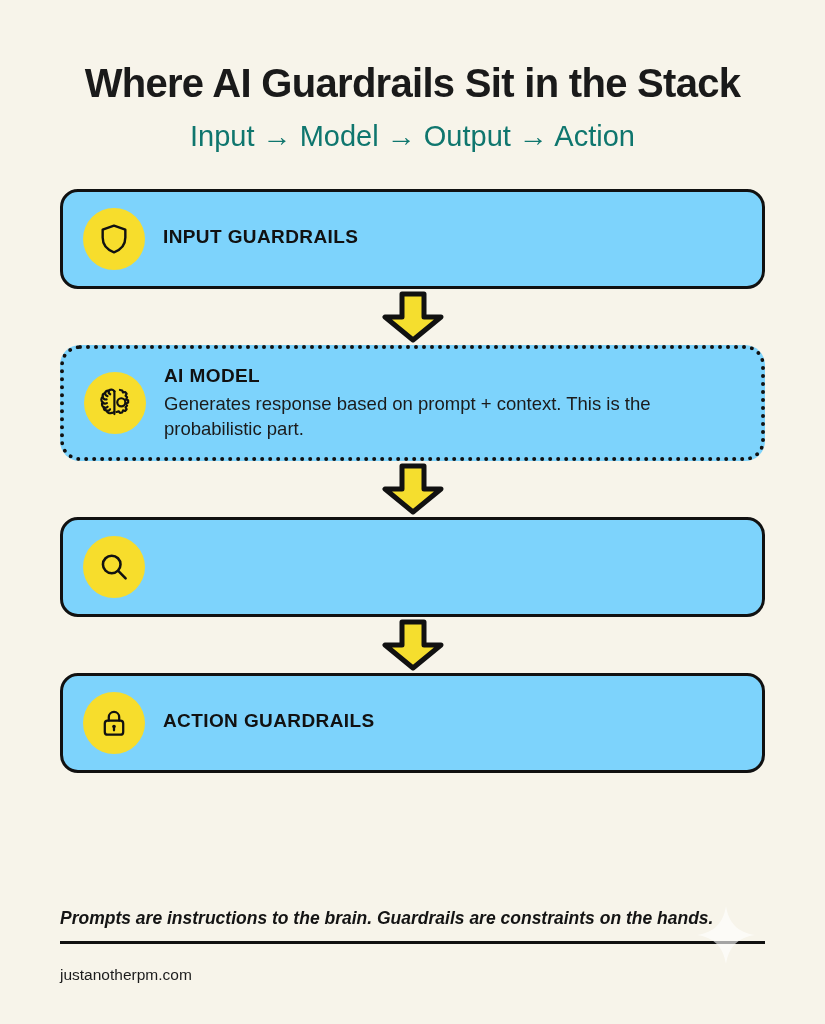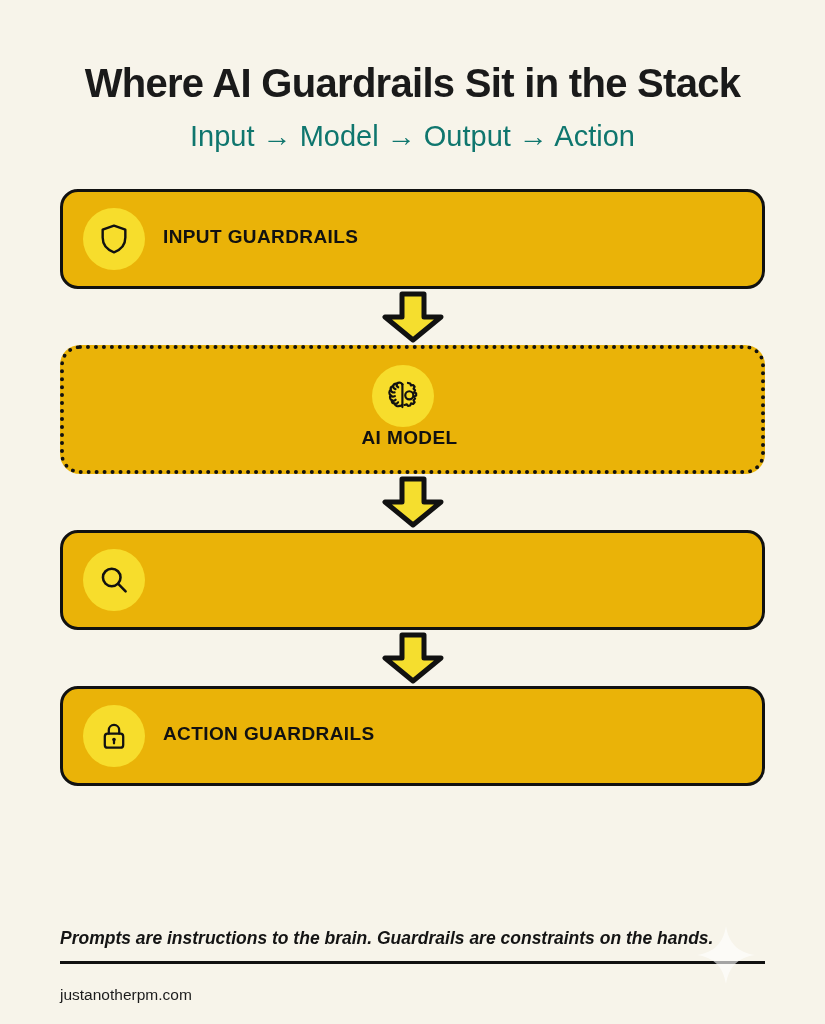--- a/index.html
+++ b/index.html
@@ -46,33 +46,32 @@
   }
 
   
   .flow {
     margin-top: 36px;
   }
 
   .card {
     position: relative;
     box-sizing: border-box;
-    background: #eab308;
+    background: #7dd3fc;
     border: 3px solid #111111;
     border-radius: 18px;
     display: flex;
     align-items: center;
     padding: 16px 22px 16px 20px;
     min-height: 96px;
   }
   .card.dotted {
     border-style: dotted;
     border-width: 4px;
     border-radius: 20px;
-    flex-direction: column;
   }
 
   .badge {
     flex: 0 0 auto;
     width: 62px;
     height: 62px;
     border-radius: 50%;
     background: #f7dd2c;
     display: flex;
     align-items: center;
@@ -111,21 +110,21 @@
   }
   .connector svg {
     display: block;
   }
 
   
   .footer {
     position: absolute;
     left: 60px;
     right: 60px;
-    bottom: 20px;
+    bottom: 40px;
   }
   .footer-quote {
     font-size: 17.5px;
     font-style: italic;
     font-weight: bold;
     line-height: 1.3;
     margin: 0 0 11px 0;
     color: #141414;
     text-align: left;
   }
@@ -194,20 +193,21 @@
           <path d="M3.7 11.5 a2.2 2.2 0 0 0 2.9 0.6"></path>
           <path d="M4.5 14.8 a2 2 0 0 0 2.6 -0.3"></path>
           <path d="M6.4 17.1 a1.9 1.9 0 0 0 2.3 -0.9"></path>
 
           <path d="M15.3 3.3 l1.5 0.35 l0.55 1.35 l1.4 -0.35 l1.0 1.15 l-0.7 1.3 l1.0 1.1 l-0.65 1.4 l1.35 0.6 l0 1.55 l-1.35 0.6 l0.65 1.4 l-1.0 1.1 l0.7 1.3 l-1.0 1.15 l-1.4 -0.35 l-0.55 1.35 l-1.5 0.35 l-0.85 -1.15 l-1.3 0.5"></path>
           <circle cx="16.2" cy="11.55" r="2.7"></circle>
         </svg>
       </span>
       <div class="card-body">
         <p class="card-title">AI MODEL</p>
+        <p class="card-desc">Generates response based on prompt + context. This is the probabilistic part.</p>
       </div>
     </div>
 
     <div class="connector">
       <svg width="76" height="52" viewBox="0 0 76 52">
         <path d="M27 3 H49 V26 H66 L38 49 L10 26 H27 Z" fill="#f5de2e" stroke="#111111" stroke-width="5" stroke-linejoin="round"></path>
       </svg>
     </div>
 
     <div class="card">

